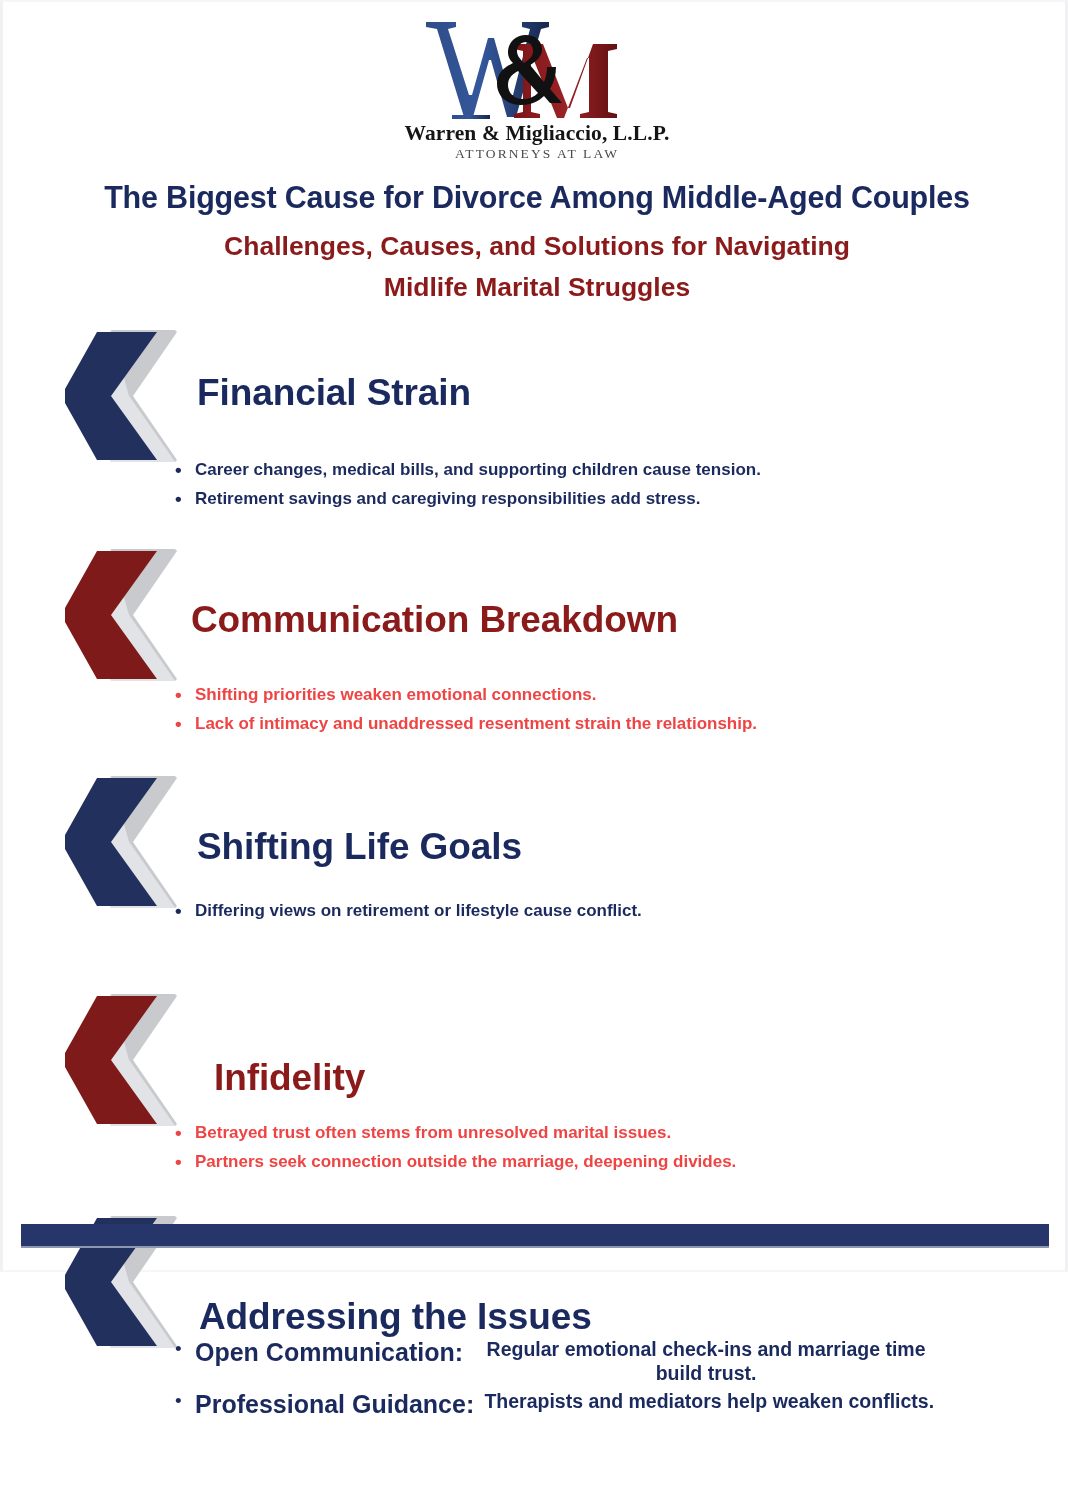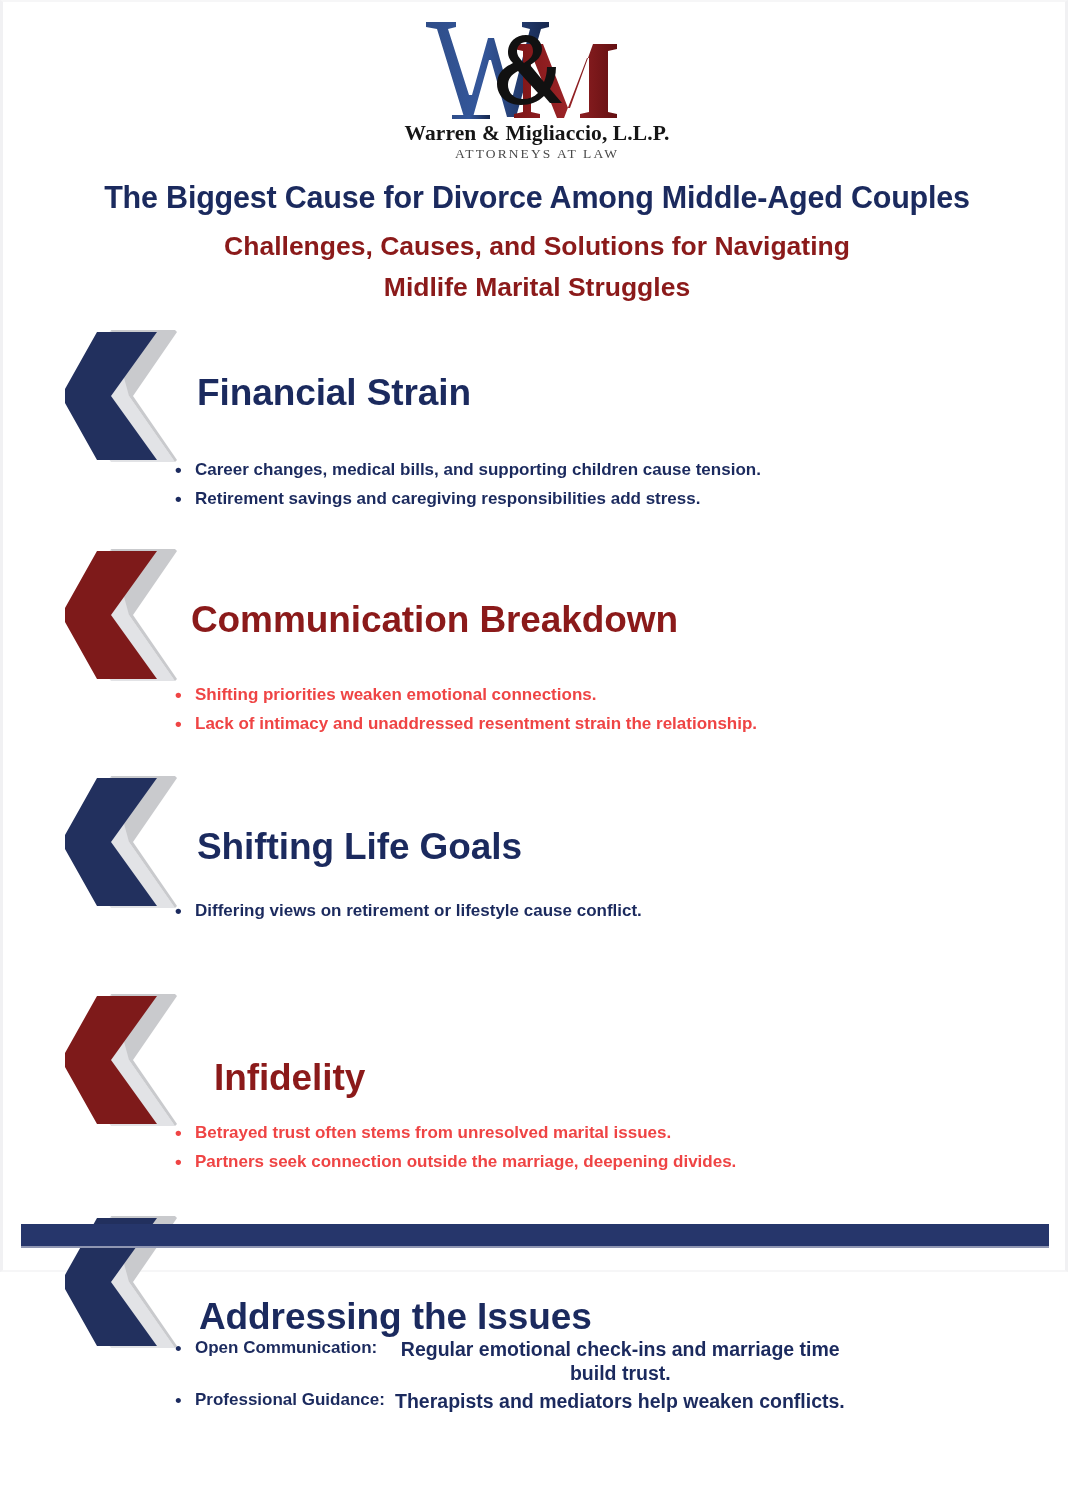--- a/index.html
+++ b/index.html
@@ -136,21 +136,21 @@
   }
   .adv .row::before {
     content: "\2022";
     position: absolute;
     left: 4px;
     top: 0px;
     font-size: 19px;
   }
   .adv .lbl {
     font-weight: bold;
-    font-size: 17px;
+    font-size: 25px;
     white-space: nowrap;
     display: inline-block;
     vertical-align: top;
   }
   .adv .desc {
     font-weight: bold;
     font-size: 19.5px;
     display: inline-block;
     vertical-align: top;
     width: 470px;

